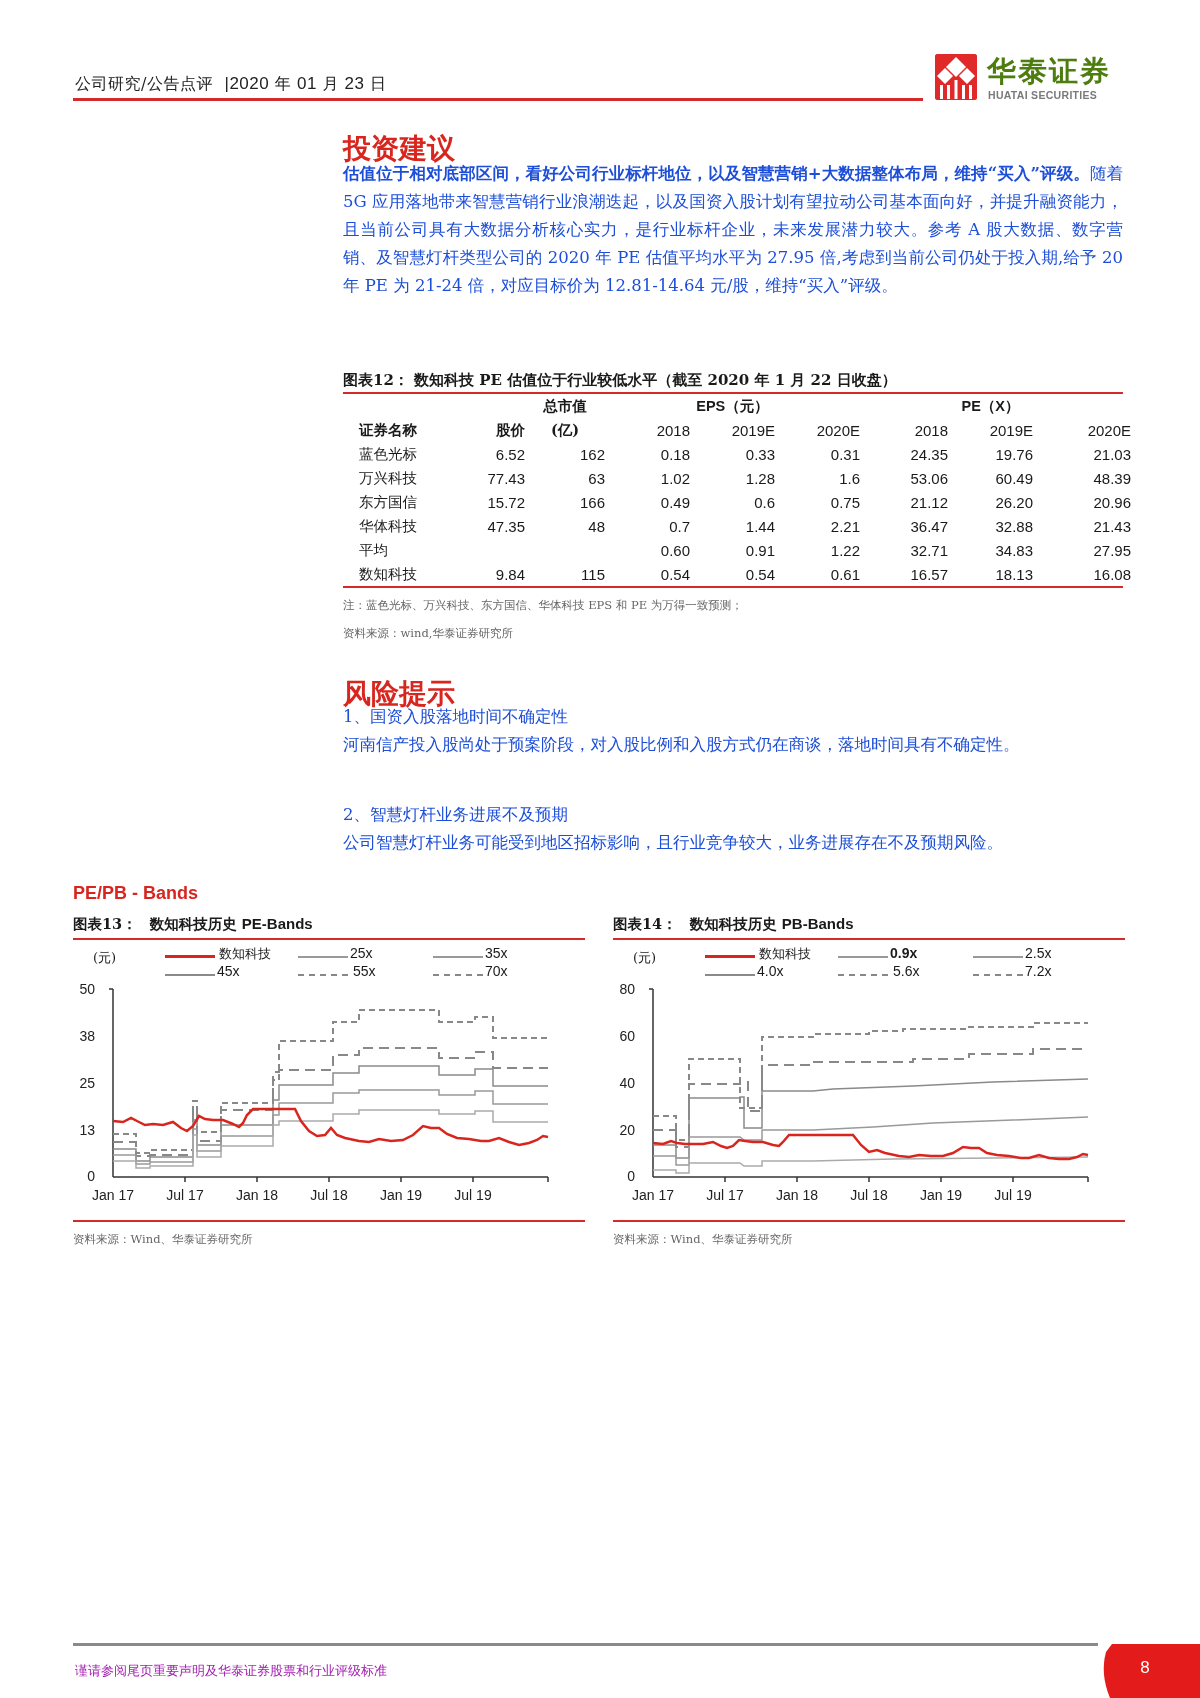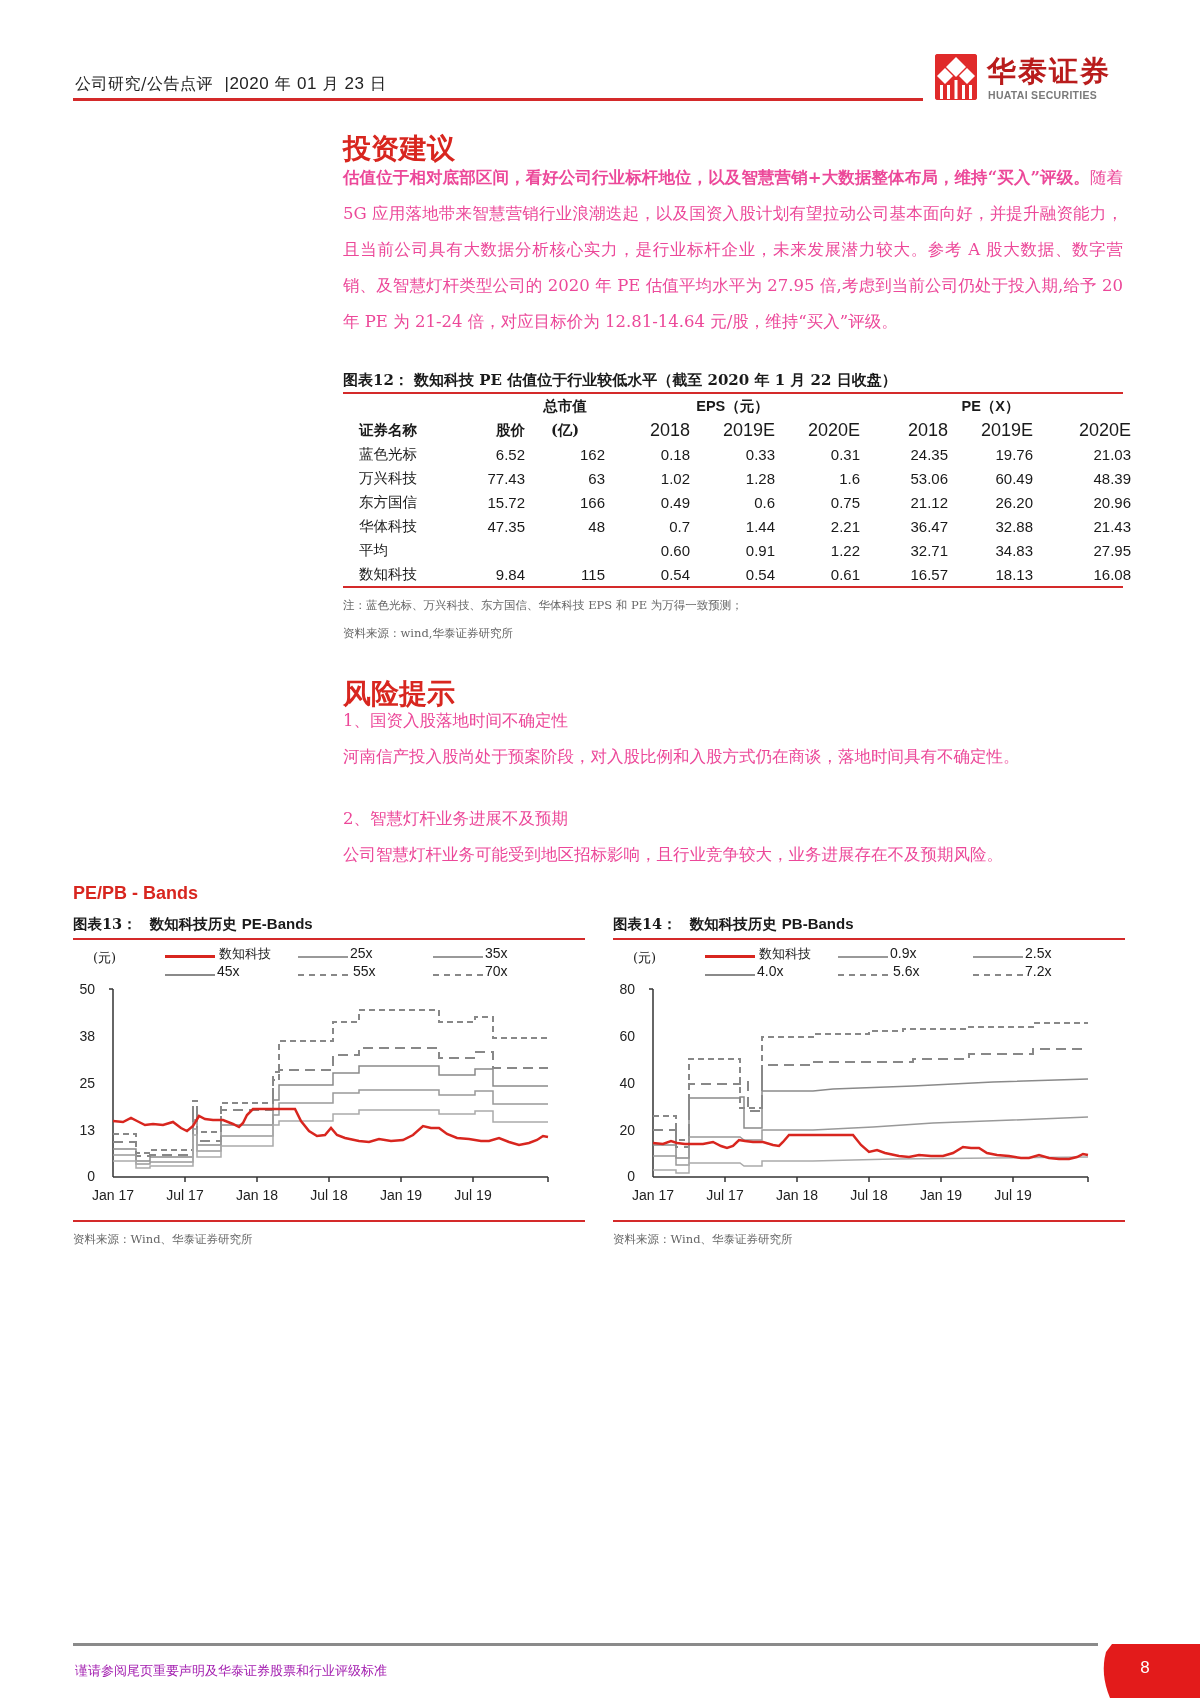--- a/index.html
+++ b/index.html
@@ -7,38 +7,38 @@
   body { position: relative; font-family: "DejaVu Serif", "Liberation Serif", serif; color: #1a1a1a; }
   .abs { position: absolute; }
   .sans { font-family: "Liberation Sans", "DejaVu Sans", sans-serif; }
 
   
   #hdr-text { left: 75px; top: 74px; font-size: 16px; letter-spacing: 0.5px; color: #222; }
   #hdr-text .num { font-family: "Liberation Sans", sans-serif; font-size: 17px; }
   #hdr-line { left: 73px; top: 98px; width: 850px; height: 3px; background: #d42a2a; }
   #logo { left: 935px; top: 52px; width: 195px; height: 52px; }
   #logo .mark { position: absolute; left: 0; top: 2px; width: 42px; height: 46px; background: #e02a2a; border-radius: 3px; overflow: hidden; }
-  #logo .cn { position: absolute; left: 52px; top: 0; font-family: "DejaVu Sans", sans-serif; font-weight: bold; font-size: 29px; color: #b91c1c; letter-spacing: 2px; }
+  #logo .cn { position: absolute; left: 52px; top: 0; font-family: "DejaVu Sans", sans-serif; font-weight: bold; font-size: 29px; color: #4d7c0f; letter-spacing: 2px; }
   #logo .en { position: absolute; left: 53px; top: 37px; font-family: "Liberation Sans", sans-serif; font-weight: bold; font-size: 10.5px; color: #7a7a7a; letter-spacing: 0.3px; }
 
   
   .sec-title { font-family: "DejaVu Serif", serif; font-weight: bold; color: #d8261f; font-size: 28px; }
-  .body-text { font-size: 16.5px; line-height: 36px; color: #ec4899; text-align: justify; }
+  .body-text { font-size: 16.5px; line-height: 28px; color: #1d4ed8; text-align: justify; }
   .body-text b { font-weight: bold; }
 
   
   #tbl-title { left: 343px; top: 371px; font-size: 15px; font-weight: bold; }
   #tbl-topline { left: 343px; top: 392px; width: 780px; height: 2px; background: #d42a2a; }
   #tbl-botline { left: 343px; top: 586px; width: 780px; height: 2px; background: #d42a2a; }
   table.data { position: absolute; left: 351px; top: 394px; width: 780px; border-collapse: collapse; }
   table.data td { height: 24px; font-size: 15px; padding: 0; text-align: right; font-family: "Liberation Sans", sans-serif; color: #1a1a1a; }
   table.data td.name { text-align: left; font-family: "DejaVu Serif", serif; padding-left: 8px; font-size: 14.5px; }
   table.data tr.h td { font-weight: bold; font-family: "DejaVu Serif", serif; font-size: 14.5px; }
   table.data tr.h td.ctr { text-align: center; }
-  table.data tr.h td.en { font-family: "Liberation Sans", sans-serif; font-weight: normal; font-size: 18px; }
+  table.data tr.h td.en { font-family: "Liberation Sans", sans-serif; font-weight: normal; font-size: 15px; }
   table.data tr.h td.enb { font-family: "Liberation Sans", sans-serif; font-weight: bold; }
 
   .note { font-size: 11.5px; color: #666; }
 
   
   .chart-title { font-size: 14.5px; font-weight: bold; }
   .chart-title .en { font-family: "Liberation Sans", sans-serif; font-size: 15px; }
   .chart-line { height: 2px; background: #d42a2a; }
   .legend { font-size: 14px; font-family: "Liberation Sans", sans-serif; color: #1a1a1a; }
   .legend .cn { font-family: "DejaVu Serif", serif; font-size: 13px; }
@@ -283,21 +283,21 @@
   <span style="margin-left:8px;">数知科技历史</span>
   <span class="en">PB-Bands</span>
 </div>
 <div class="abs chart-line" style="left:613px; top:938px; width:512px;"></div>
 
 <div class="abs legend" style="left:613px; top:945px; width:512px; height:40px;">
   <span class="abs cn" style="left:20px; top:4px;">(元)</span>
   <span class="abs" style="left:92px; top:10px; width:50px; height:3px; background:#d8261f;"></span>
   <span class="abs cn" style="left:146px; top:0;">数知科技</span>
   <span class="abs" style="left:225px; top:11px; width:50px; height:1.5px; background:#999;"></span>
-  <span class="abs" style="left:277px; top:0;">0.9x</span>
+  <span class="abs" style="left:277px; top:0;font-weight:bold;">0.9x</span>
   <span class="abs" style="left:360px; top:11px; width:50px; height:1.5px; background:#999;"></span>
   <span class="abs" style="left:412px; top:0;">2.5x</span>
   <span class="abs" style="left:92px; top:29px; width:50px; height:2px; background:#8a8a8a;"></span>
   <span class="abs" style="left:144px; top:18px;">4.0x</span>
   <span class="abs" style="left:225px; top:29px; width:50px; height:0; border-top:2px dashed #888;"></span>
   <span class="abs" style="left:280px; top:18px;">5.6x</span>
   <span class="abs" style="left:360px; top:29px; width:50px; height:0; border-top:2px dashed #888;"></span>
   <span class="abs" style="left:412px; top:18px;">7.2x</span>
 </div>
 

